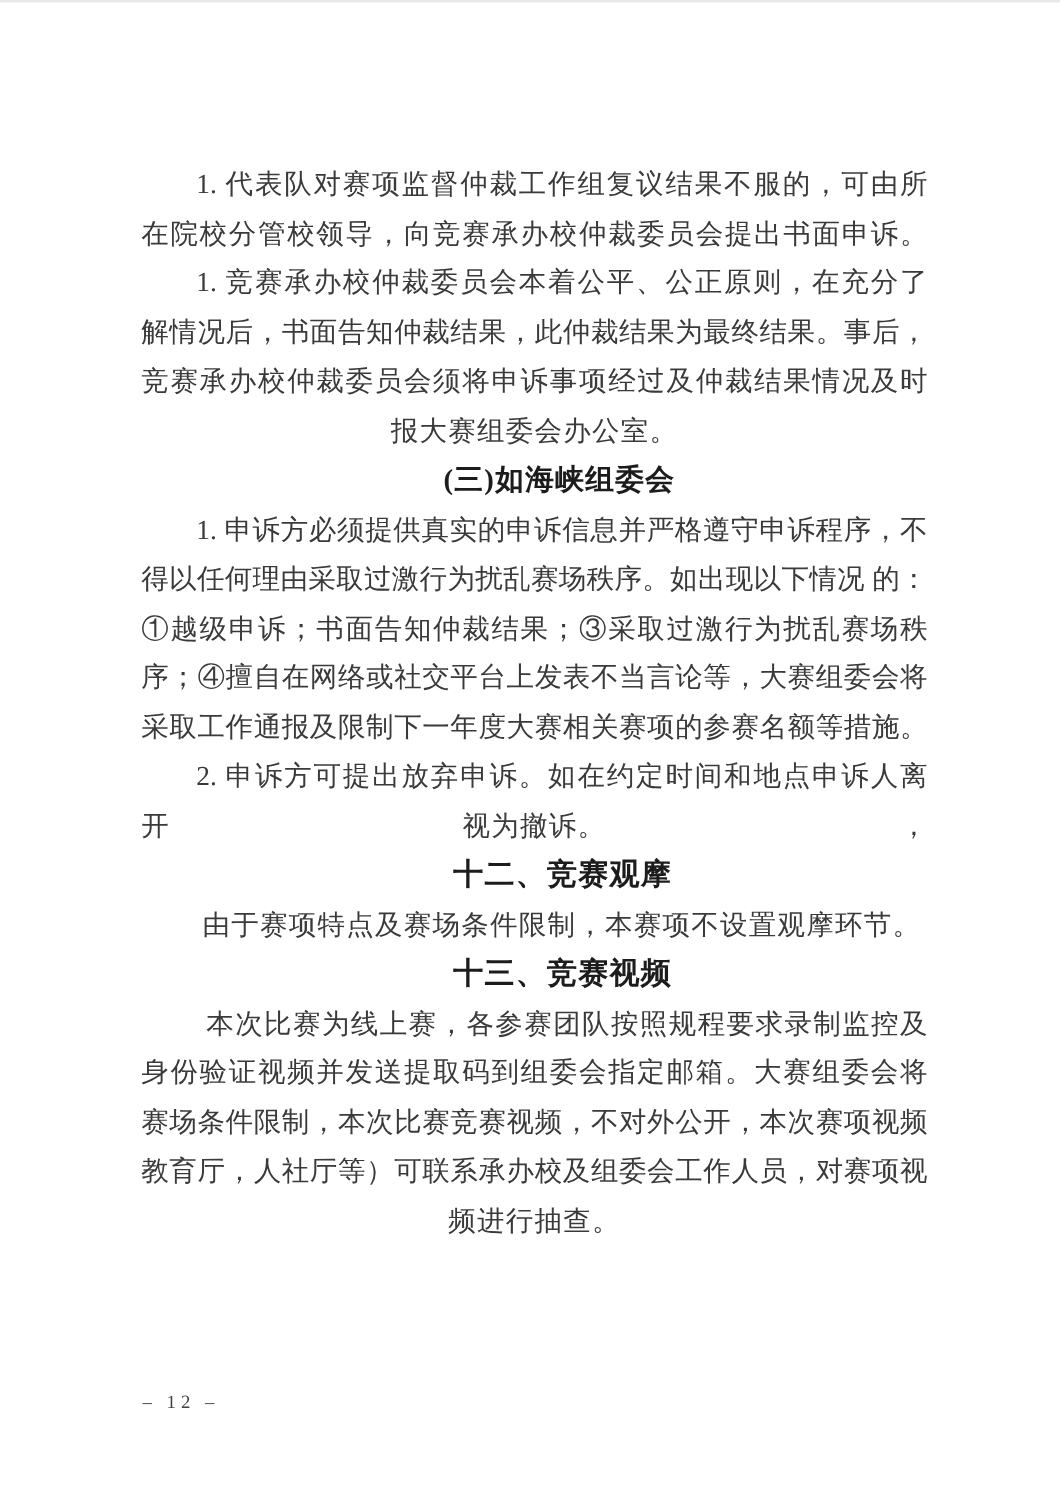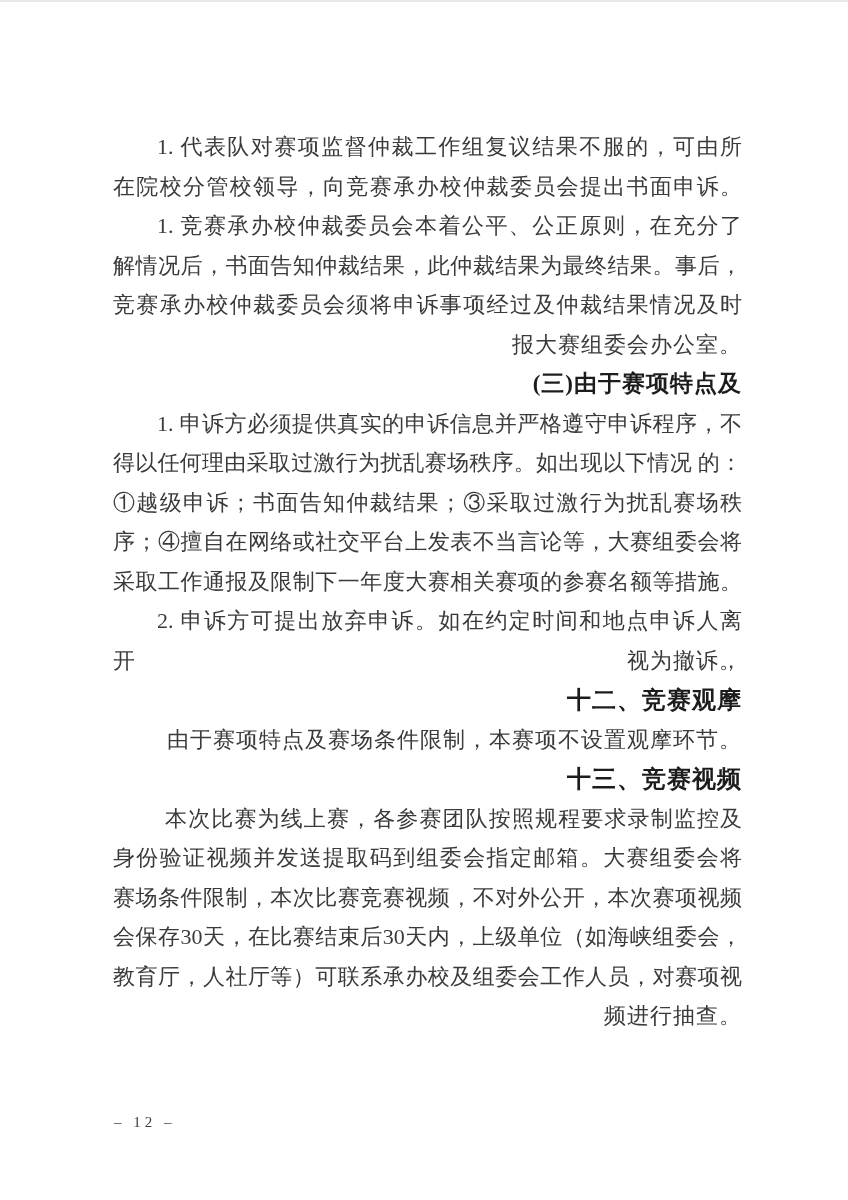--- a/index.html
+++ b/index.html
@@ -22,21 +22,21 @@
     left: 113px;
     top: 125px;
     width: 629px;
   }
   .line {
     height: 39.5px;
     line-height: 39.5px;
     font-size: 22px;
     color: var(--ink, #3a3a3a);
     letter-spacing: 1px;
-    text-align: right;
+    text-align: center;
     white-space: normal;
     overflow: visible;
   }
   
   .line.fill {
     letter-spacing: 0;
     text-align: justify;
     text-align-last: justify;
     text-justify: inter-character;
   }
@@ -74,32 +74,31 @@
 <body>
 
 <div class="page">
   <main class="content">
       <div class="line body-start fill">1. 代表队对赛项监督仲裁工作组复议结果不服的，可由所</div>
       <div class="line body-cont fill">在院校分管校领导，向竞赛承办校仲裁委员会提出书面申诉。</div>
       <div class="line body-start fill">1. 竞赛承办校仲裁委员会本着公平、公正原则，在充分了</div>
       <div class="line body-cont fill">解情况后，书面告知仲裁结果，此仲裁结果为最终结果。事后，</div>
       <div class="line body-cont fill">竞赛承办校仲裁委员会须将申诉事项经过及仲裁结果情况及时</div>
       <div class="line body-cont">报大赛组委会办公室。</div>
-      <div class="line heading-sub">(三)由于赛项特点及</div>
+      <div class="line heading-sub">(三)如海峡组委会</div>
       <div class="line body-start fill">1. 申诉方必须提供真实的申诉信息并严格遵守申诉程序，不</div>
       <div class="line body-cont fill">得以任何理由采取过激行为扰乱赛场秩序。如出现以下情况 的：</div>
       <div class="line body-cont fill">①越级申诉；书面告知仲裁结果；③采取过激行为扰乱赛场秩</div>
       <div class="line body-cont fill">序；④擅自在网络或社交平台上发表不当言论等，大赛组委会将</div>
       <div class="line body-cont fill">采取工作通报及限制下一年度大赛相关赛项的参赛名额等措施。</div>
       <div class="line body-start fill">2. 申诉方可提出放弃申诉。如在约定时间和地点申诉人离开，</div>
       <div class="line body-cont">视为撤诉。</div>
       <div class="line heading-section">十二、竞赛观摩</div>
       <div class="line body-start">由于赛项特点及赛场条件限制，本赛项不设置观摩环节。</div>
       <div class="line heading-section">十三、竞赛视频</div>
       <div class="line body-start-lg fill">本次比赛为线上赛，各参赛团队按照规程要求录制监控及</div>
       <div class="line body-cont fill">身份验证视频并发送提取码到组委会指定邮箱。大赛组委会将</div>
       <div class="line body-cont fill">赛场条件限制，本次比赛竞赛视频，不对外公开，本次赛项视频</div>
-      <div class="line body-cont fill">会保存30天，在比赛结束后30天内，上级单位（如海峡组委会，</div>
       <div class="line body-cont fill">教育厅，人社厅等）可联系承办校及组委会工作人员，对赛项视</div>
       <div class="line body-cont">频进行抽查。</div>
     </main>
   <footer class="footer">– 12 –</footer>
 </div>
 
 </body></html>

